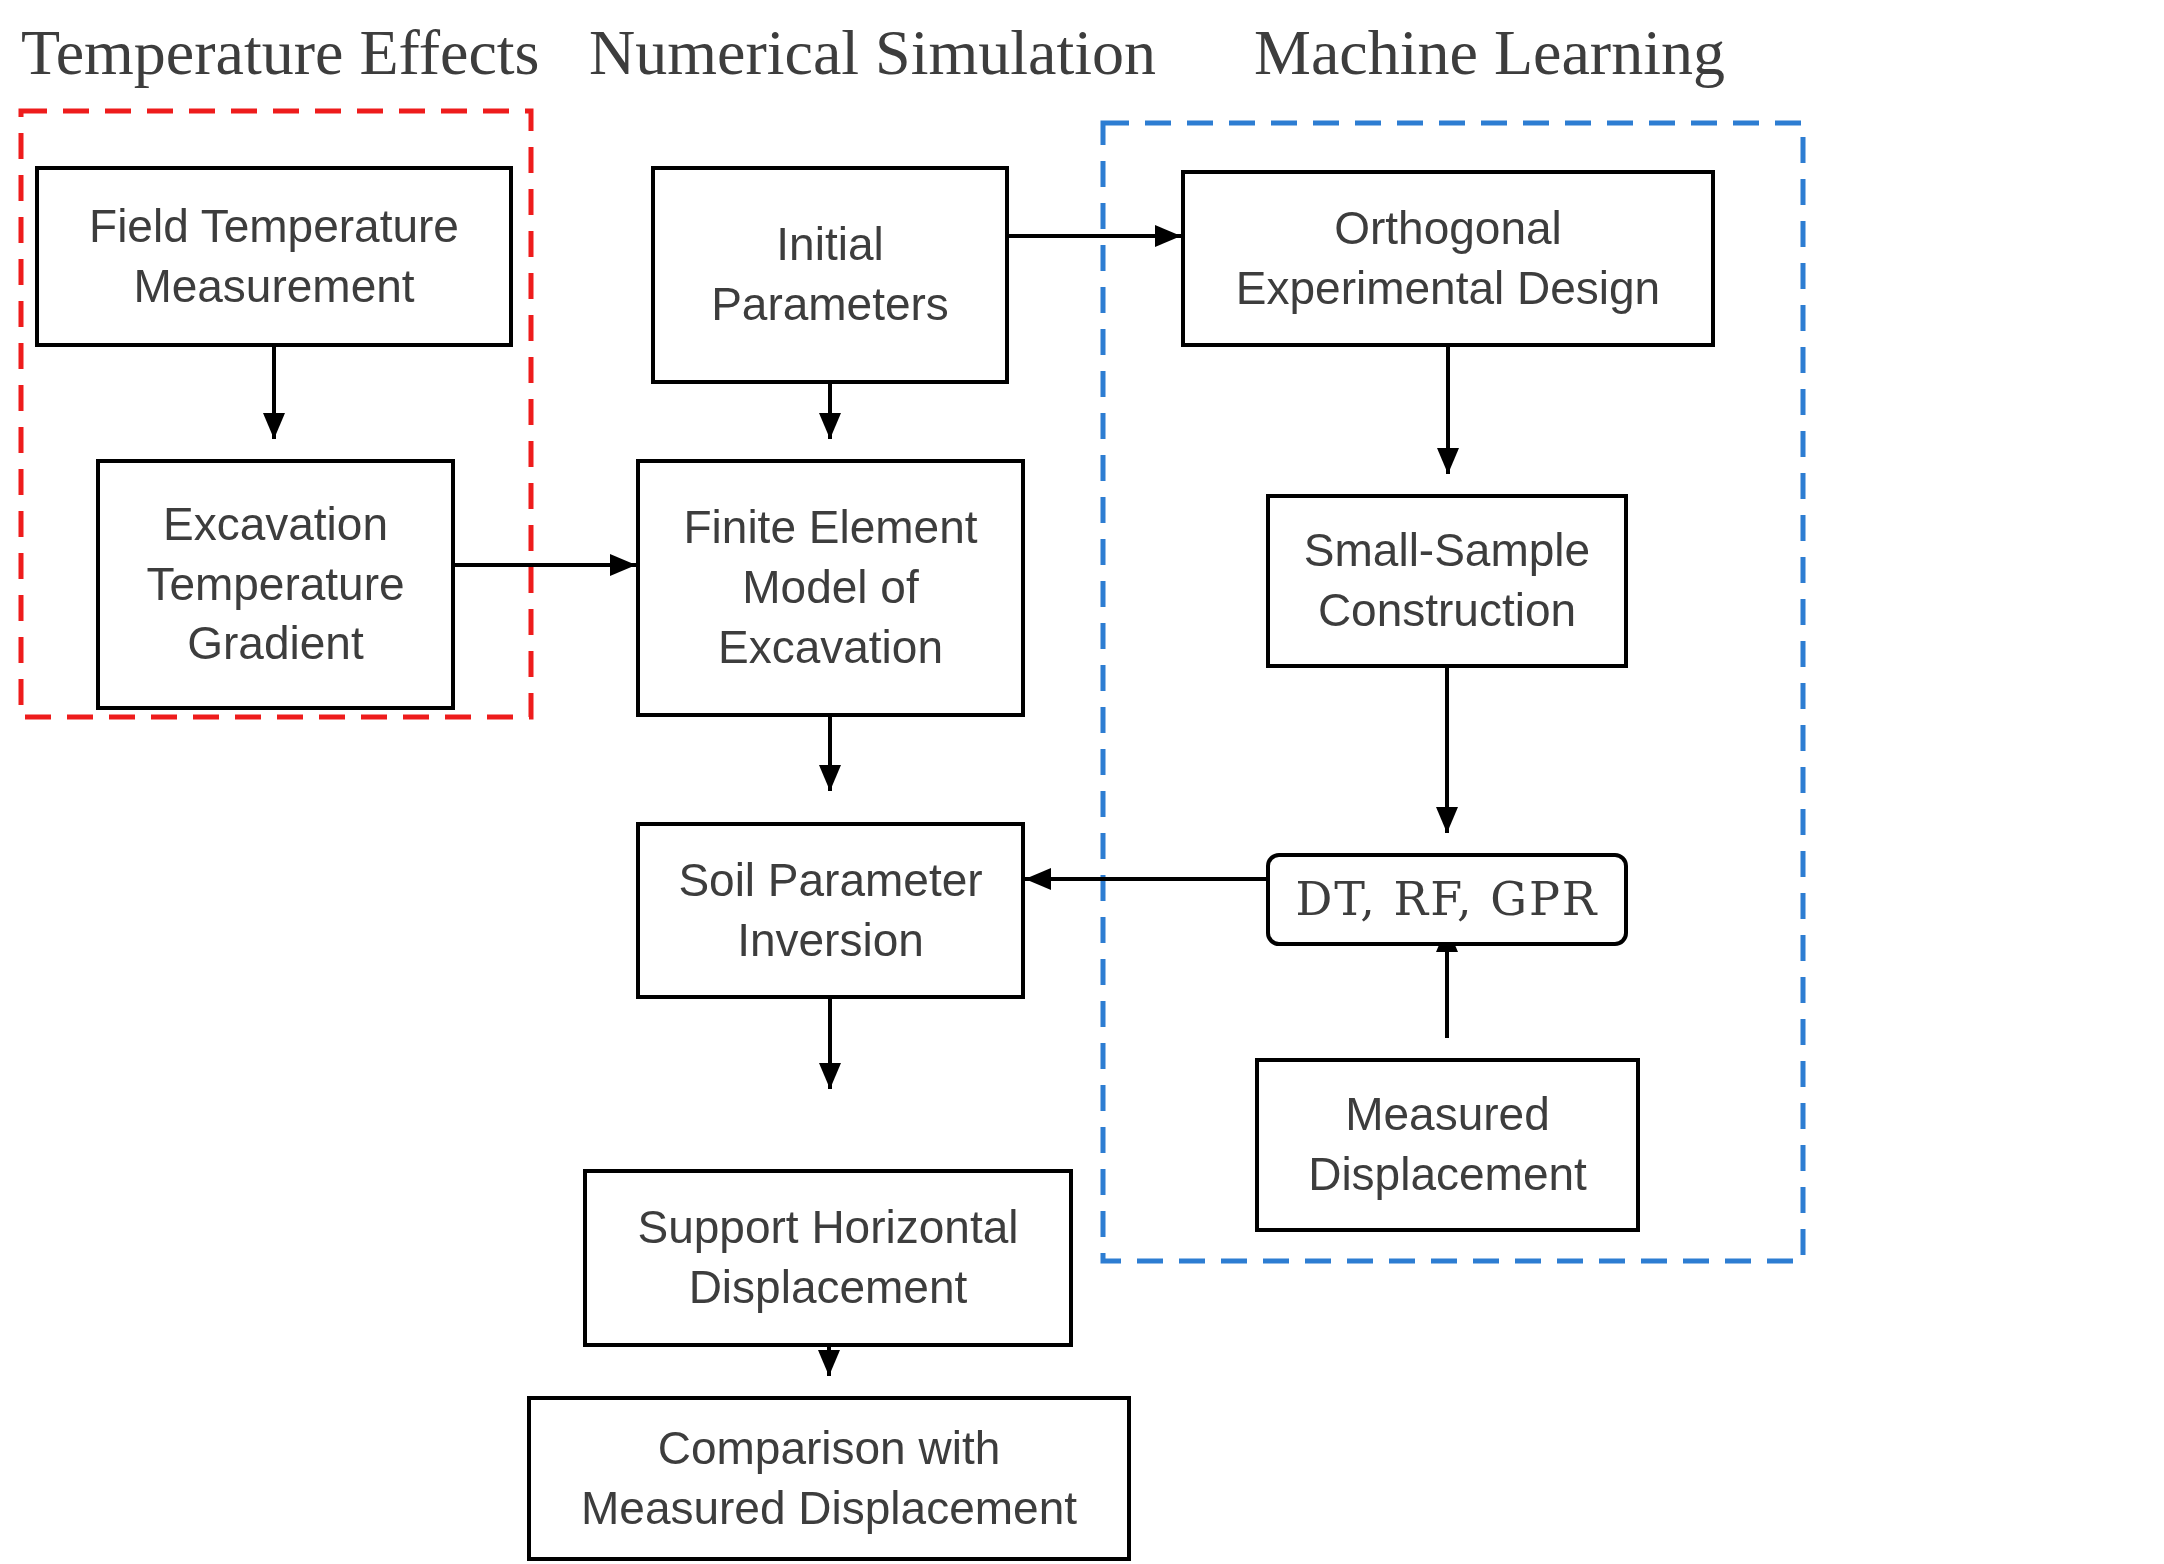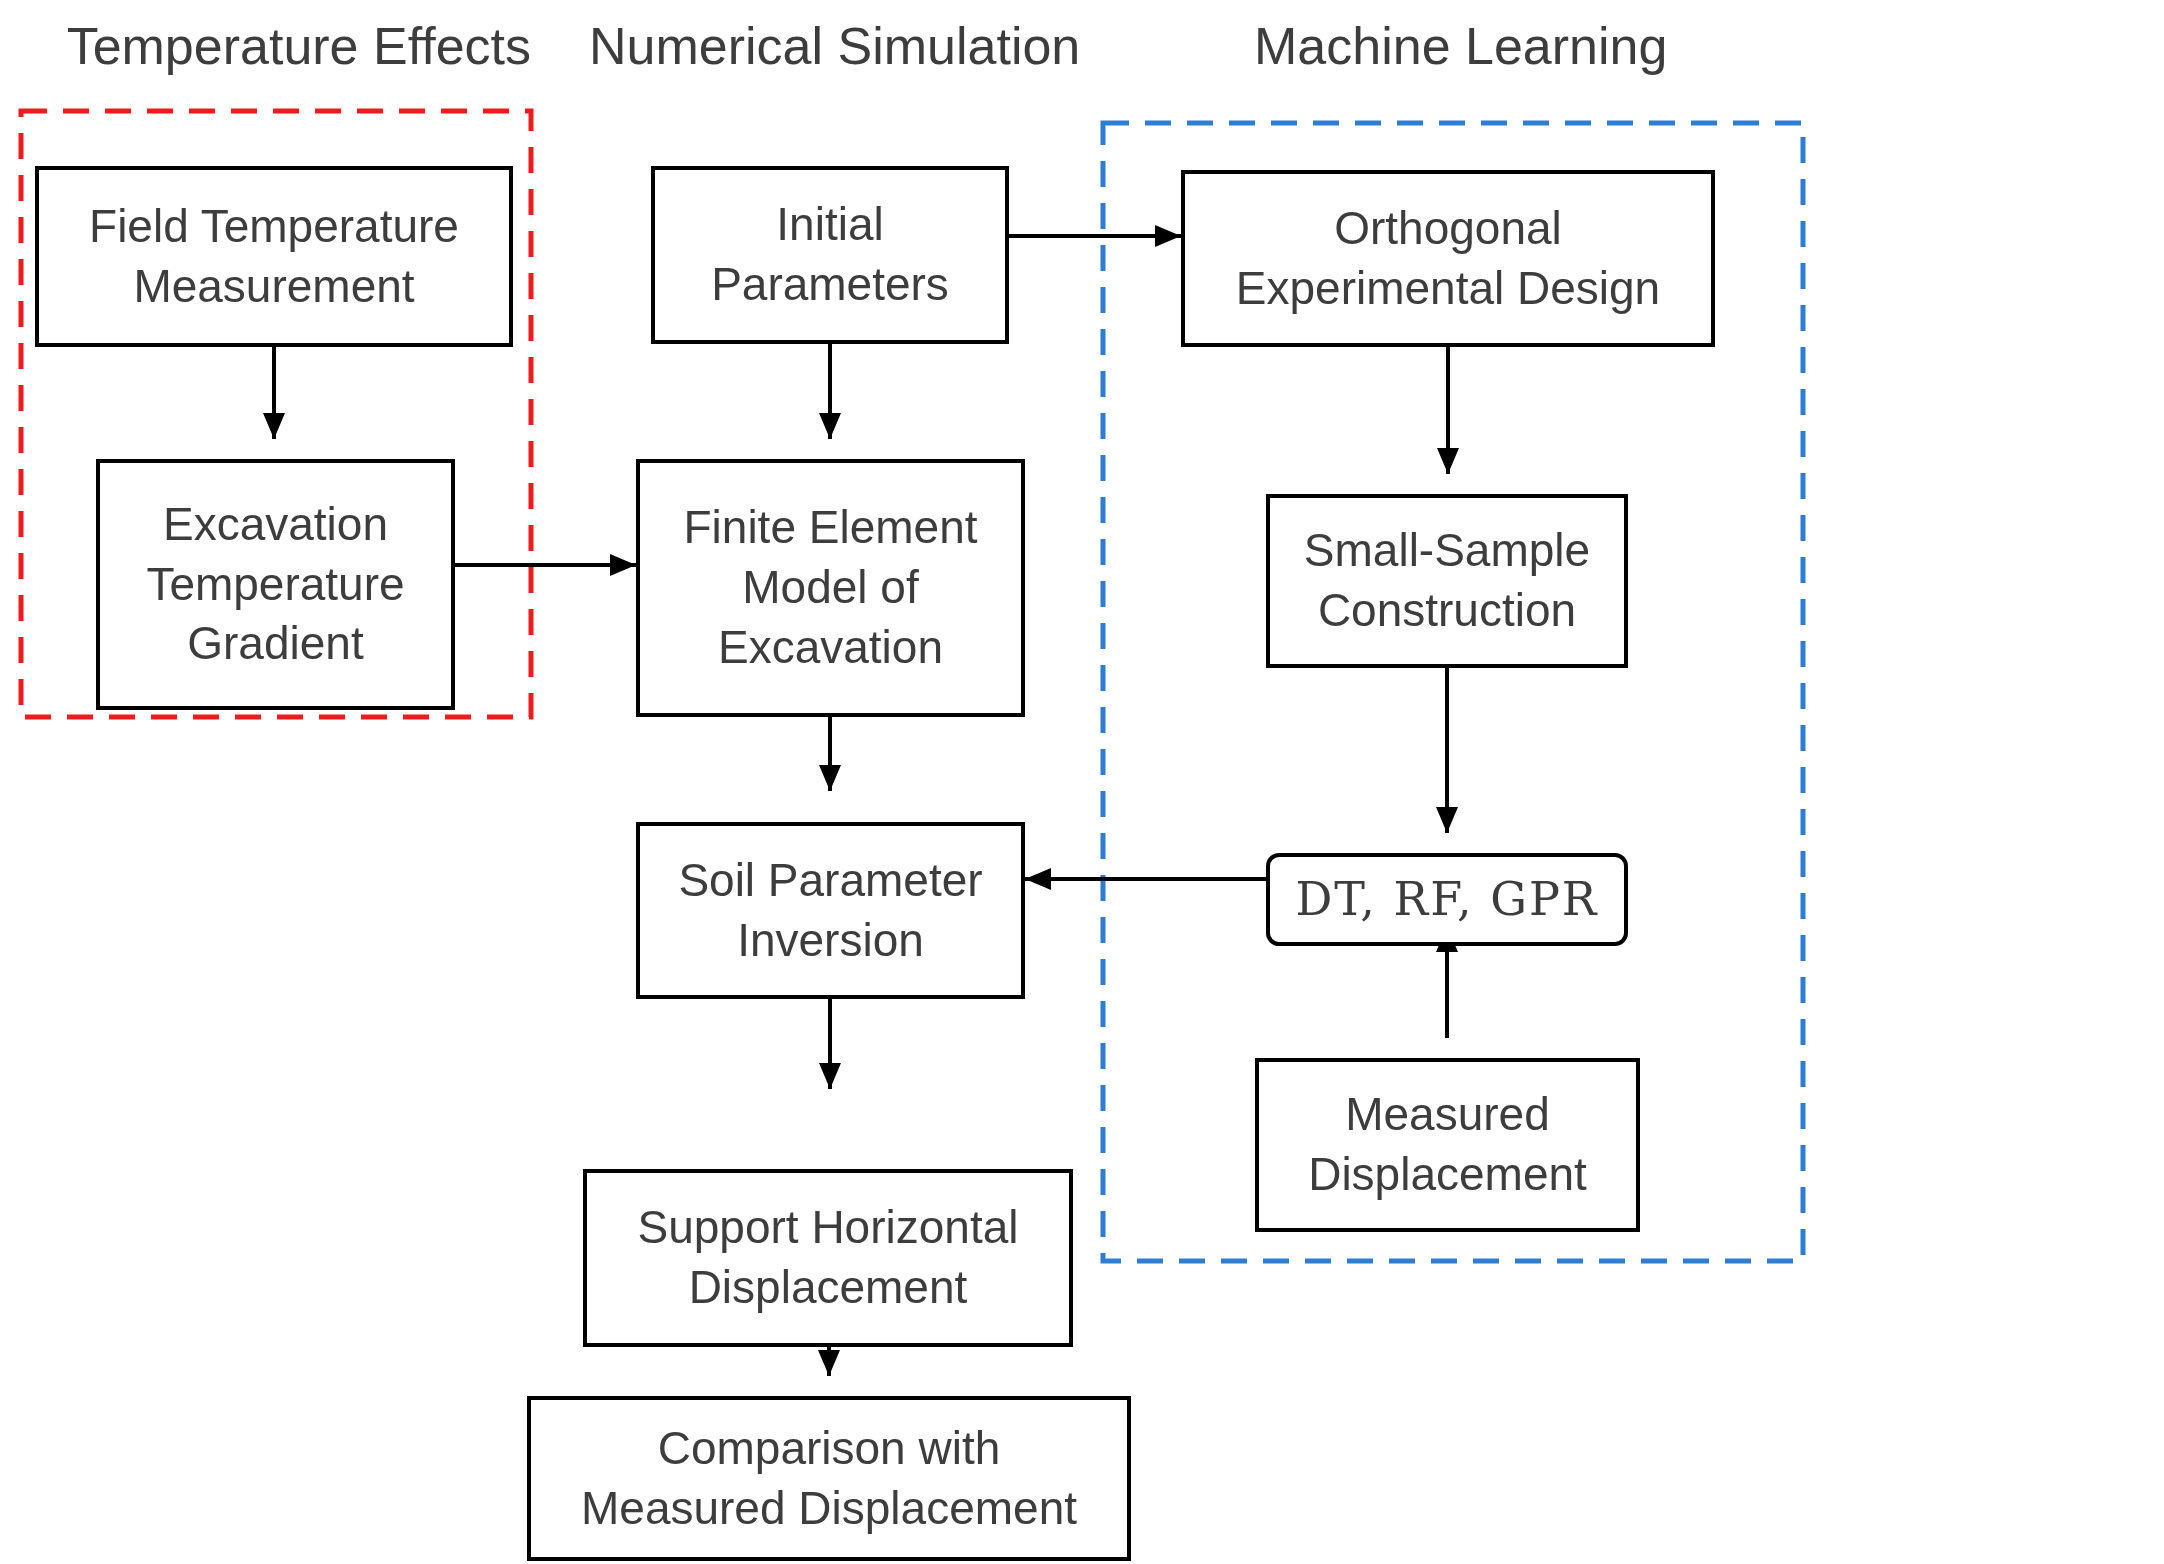--- a/index.html
+++ b/index.html
@@ -37,24 +37,25 @@
     z-index: 1;
     margin-top: 20px;
   }
   .node-mono {
     font-family: "DejaVu Serif", serif;
     letter-spacing: 2px;
     border-radius: 13px;
   }
   .section-title {
     position: absolute;
-    font-size: 52px;
-    text-align: right;
+    font-size: 64px;
+    text-align: center;
     white-space: nowrap;
     z-index: 1;
+    font-family: Liberation Serif, serif;
   }
 </style>
 </head>
 <body>
 
 <div class="canvas">
 
   <svg class="connector-layer" viewBox="0 0 2164 1564" xmlns="http://www.w3.org/2000/svg">
     <defs>
       <marker id="arrowhead" viewBox="0 0 26 22" markerWidth="26" markerHeight="22" refX="26" refY="11" orient="auto" markerUnits="userSpaceOnUse">
@@ -81,21 +82,21 @@
   <div class="section-title" style="left:21px; top:16px; width:510px;">Temperature Effects</div>
   <div class="section-title" style="left:589px; top:16px; width:484px;">Numerical Simulation</div>
   <div class="section-title" style="left:1254px; top:16px; width:404px;">Machine Learning</div>
 
   <div class="node" style="left:35px; top:146px; width:478px; height:181px;">Field Temperature
 Measurement</div>
   <div class="node" style="left:96px; top:439px; width:359px; height:251px;">Excavation
 Temperature
 Gradient</div>
 
-  <div class="node" style="left:651px; top:146px; width:358px; height:178px;">Initial
+  <div class="node" style="left:651px; top:146px; width:358px; height:218px;">Initial
 Parameters</div>
   <div class="node" style="left:636px; top:439px; width:389px; height:258px;">Finite Element
 Model of
 Excavation</div>
   <div class="node" style="left:636px; top:802px; width:389px; height:177px;">Soil Parameter
 Inversion</div>
   <div class="node" style="left:583px; top:1149px; width:490px; height:178px;">Support Horizontal
 Displacement</div>
   <div class="node" style="left:527px; top:1376px; width:604px; height:165px;">Comparison with
 Measured Displacement</div>

